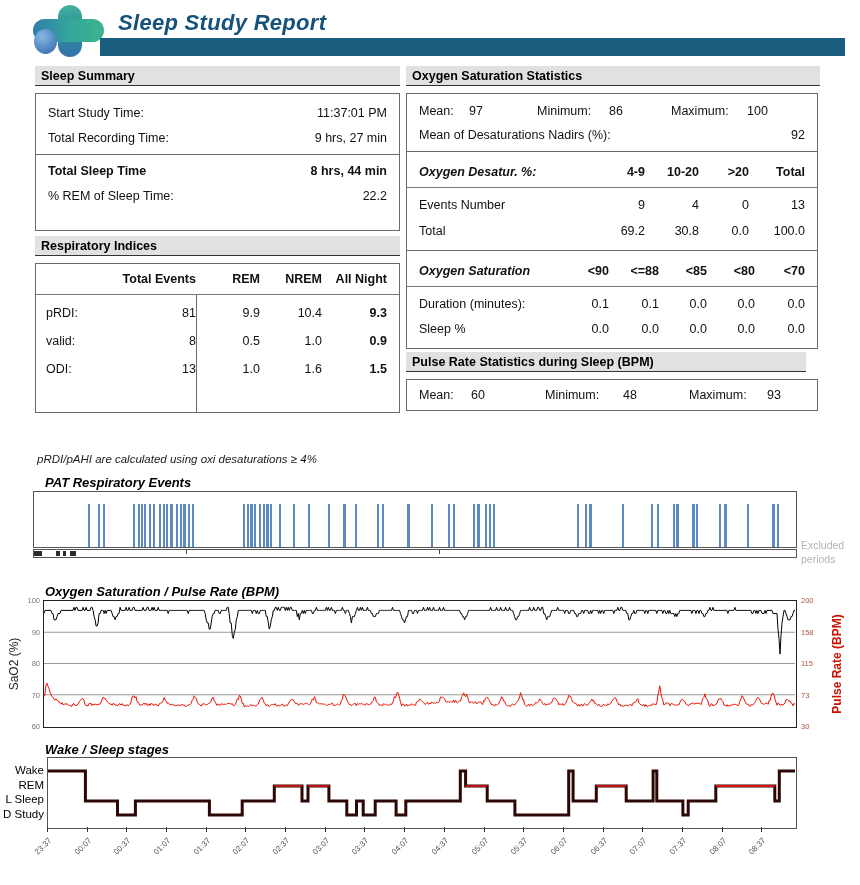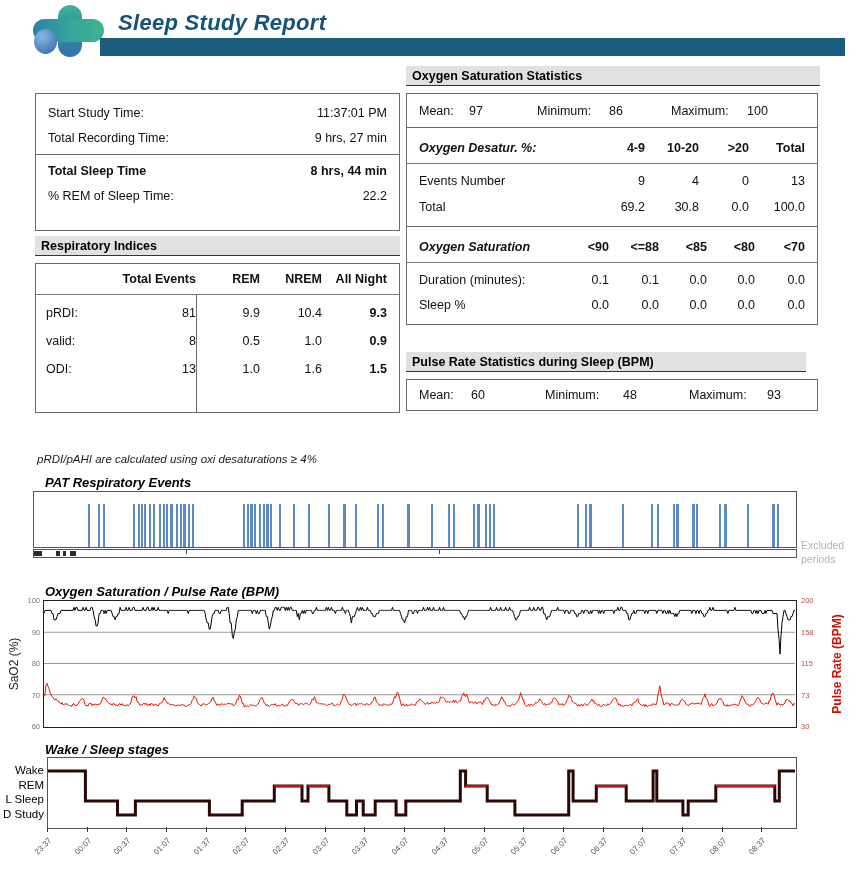--- a/index.html
+++ b/index.html
@@ -77,20 +77,21 @@
 <div class="page">
 
   <div class="logo">
     <div class="v"></div>
     <div class="h"></div>
     <div class="c"></div>
   </div>
   <div class="report-title">Sleep Study Report</div>
   <div class="header-bar"></div>
 
+  <div class="band" style="left:35px;top:66px;width:365px;">Sleep Summary</div>
   <div class="box" style="left:35px;top:93px;width:365px;height:138px;padding-top:6px;">
     <div class="srow">
       <span>Start Study Time:</span>
       <span>11:37:01 PM</span>
     </div>
     <div class="srow">
       <span>Total Recording Time:</span>
       <span>9 hrs, 27 min</span>
     </div>
     <div class="divider" style="margin-top:4px;"></div>
@@ -142,20 +143,24 @@
   <div class="band" style="left:406px;top:66px;width:414px;">Oxygen Saturation Statistics</div>
   <div class="box" style="left:406px;top:93px;width:412px;">
     <div style="padding:5px 0 4px 0;">
       <div class="meanrow">
         <span>Mean:</span>
         <span class="num">97</span>
         <span style="padding-left:10px;">Minimum:</span>
         <span class="num">86</span>
         <span style="padding-left:10px;">Maximum:</span>
         <span class="num">100</span>
+      </div>
+      <div class="nadrow">
+        <span>Mean of Desaturations Nadirs (%):</span>
+        <span>92</span>
       </div>
     </div>
     <div class="divider"></div>
     <div style="padding:5px 0 6px 0;">
       <div class="dgrid" style="height:30px;">
         <span class="ital">Oxygen Desatur. %:</span>
         <span class="num tblhead">4-9</span>
         <span class="num tblhead">10-20</span>
         <span class="num tblhead">&gt;20</span>
         <span class="num tblhead">Total</span>

